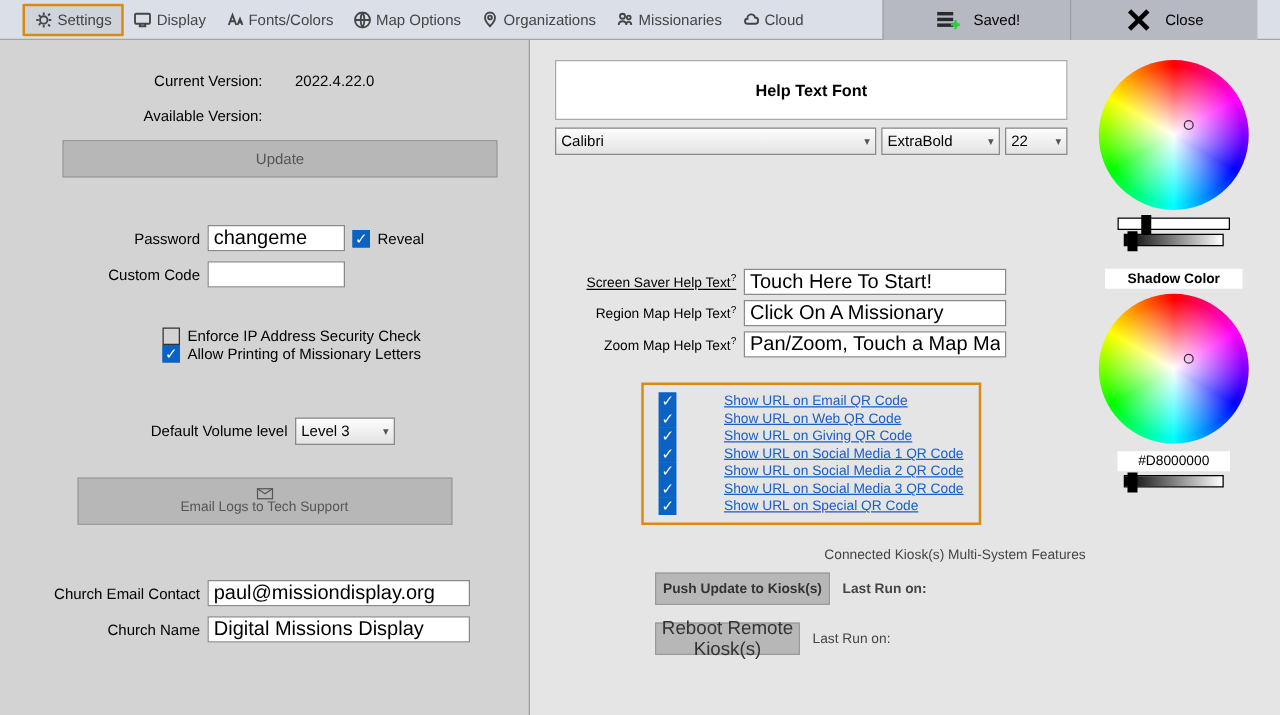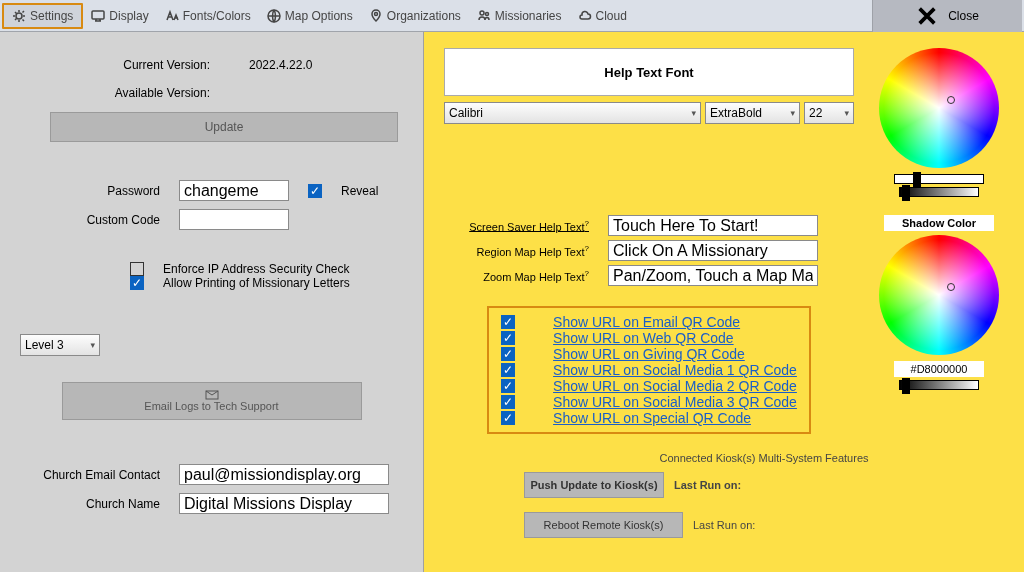--- a/index.html
+++ b/index.html
@@ -1,44 +1,44 @@
 <!DOCTYPE html>
 <html><head>
 <meta charset="utf-8">
 <style>
 * { box-sizing: border-box; margin: 0; padding: 0; }
 body { font-family: "Segoe UI", Arial, sans-serif; font-size: 12px; background: #c9c9c9; width:1024px; height:572px; overflow:hidden; }
 .app { display:flex; flex-direction:column; height:100%; }
-.topbar { height:32px; background:#dbe0e8; border-bottom:1px solid #a0a4ab; display:flex; align-items:center; padding:0 2px; }
+.topbar { height:32px; background:#dbe0e8; border-bottom:1px solid #a0a4ab; display:flex; align-items:center; padding:0 18px; }
 .tab { display:flex; align-items:center; gap:4px; padding:4px 8px; font-size:12px; color:#454545; cursor:pointer; }
 .tab.active { border:2px solid #d88a12; background:#cfd3da; border-radius:1px; }
 .tab svg { width:14px; height:14px; stroke:#454545; fill:none; stroke-width:1.5; }
 .topbar-spacer{flex:1;}
 .btn-save, .btn-close { width:150px; height:32px; display:flex; align-items:center; justify-content:center; gap:10px; background:#b6b9c1; border-left:1px solid #9ea1a8; cursor:pointer; }
 .btn-save svg, .btn-close svg{width:22px;height:22px;}
 .content { flex:1; display:flex; }
 .left-panel { width:424px; background:#d3d3d3; border-right:1px solid #a0a0a0; padding:26px 20px; display:flex; flex-direction:column; gap:8px; position:relative;}
-.right-panel { flex:1; background:#fde047; padding:16px 20px; position:relative;}
-.field-row { display:flex; align-items:center; gap:19px; }
+.right-panel { flex:1; background:#e5e5e5; padding:16px 20px; position:relative;}
+.field-row { display:flex; align-items:center; gap:6px; }
 .label { text-align:right; }
 .input { background:#fff; border:1px solid #8a8a8a; padding:2px 4px; height:21px; font-size:16px;}
 .select { background:linear-gradient(#fdfdfd,#e3e3e3); border:1px solid #8a8a8a; padding:1px 4px; height:22px; font-size:12px; display:flex; align-items:center; justify-content:space-between;}
 .select .chev{font-size:9px; color:#555;}
 .btn { background:#b7b7b7; border:1px solid #9a9a9a; height:30px; display:flex; align-items:center; justify-content:center; cursor:pointer; color:#555;}
 .checkbox { width:14px; height:14px; border:1px solid #333; display:inline-flex; align-items:center; justify-content:center; font-size:12px; line-height:1; }
 .checkbox.checked { background:#0a63c2; border-color:#0a63c2; color:#fff;}
 .color-wheel { width:120px; height:120px; border-radius:50%; background: conic-gradient(red, magenta,blue, cyan, lime, yellow, red); position:relative; }
 .color-wheel::before{content:"";position:absolute;inset:0;border-radius:50%;background:radial-gradient(circle, white 0%, rgba(255,255,255,0) 65%);}
 .slider-bar{height:10px;border:1px solid #000;background:linear-gradient(to right,#000,#fff);position:relative;margin-top:6px;}
 .slider-bar.white{background:#fff;}
 .slider-bar .thumb{position:absolute;top:-3px;width:8px;height:16px;background:#000;left:50%;}
 .section-label-white{background:#fff;text-align:center;padding:2px 0;font-size:11px;font-weight:bold;}
 .qr-box{border:2px solid #d88a12; padding:6px 12px; display:inline-block;}
 .qr-row{display:flex;align-items:center;gap:6px;font-size:12px;}
-.link{color:#1a5ec8;text-decoration:underline;font-size:14px;margin-left:32px;}
+.link{color:#1a5ec8;text-decoration:underline;font-size:11px;margin-left:32px;}
 .subtle{color:#454545;font-size:11px;}
 sup{font-size:8px;}
 .hue-ring-dot{position:absolute;width:8px;height:8px;border:1px solid #333;border-radius:50%;top:48px;left:68px;}
 .help-font-box{background:#fff;height:48px;border:1px solid #aaa;display:flex;align-items:center;justify-content:center;font-weight:bold;font-size:13px;}
 </style>
 </head>
 <body>
 
 <div class="app">
   <div class="topbar">
@@ -84,20 +84,30 @@
         </svg>
       <span>Missionaries</span>
     </div>
     <div class="tab">
       <svg>
           <path d="M4 10h6a2.5 2.5 0 0 0 0-5 3 3 0 0 0-6 1 2 2 0 0 0 0 4z"></path>
         </svg>
       <span>Cloud</span>
     </div>
     <div class="topbar-spacer"></div>
+    <div class="btn-save">
+      <svg viewBox="0 0 24 24">
+          <rect x="3" y="5" width="14" height="3" fill="#2a2a2a"></rect>
+          <rect x="3" y="10" width="14" height="3" fill="#2a2a2a"></rect>
+          <rect x="3" y="15" width="14" height="3" fill="#2a2a2a"></rect>
+          <path d="M17 14h4v4h-4z" fill="#2ecc40"></path>
+          <path d="M19 12v8M15 16h8" stroke="#2ecc40" stroke-width="2"></path>
+        </svg>
+      <span>Saved!</span>
+    </div>
     <div class="btn-close">
       <svg viewBox="0 0 24 24">
           <path d="M4 4l16 16M20 4L4 20" stroke="#000" stroke-width="4"></path>
         </svg>
       <span>Close</span>
     </div>
   </div>
 
   <div class="content">
 
@@ -132,20 +142,21 @@
           <span class="checkbox"></span>
           <span>Enforce IP Address Security Check</span>
         </div>
         <div class="field-row" style="margin-bottom:36px;">
           <span class="checkbox checked">✓</span>
           <span>Allow Printing of Missionary Letters</span>
         </div>
       </div>
 
       <div class="field-row" style="margin-bottom:18px;">
+        <div class="label" style="width:210px;">Default Volume level</div>
         <div class="select" style="width:80px;">
           <span>Level 3</span>
             <span class="chev">▾</span>
         </div>
       </div>
 
       <div class="btn" style="width:300px;margin:0 auto 36px;flex-direction:column;height:38px;font-size:11px;">
         <svg width="14" height="10" style="stroke:#555;fill:none;">
             <rect x="1" y="1" width="12" height="8"></rect>
             <path d="M1 1l6 4 6-4"></path>
@@ -261,21 +272,21 @@
       <div style="margin-top:18px;padding-left:80px;text-align:center;">
         <div class="subtle" style="margin-bottom:8px;">Connected Kiosk(s) Multi-System Features</div>
         <div class="field-row" style="gap:10px;margin-bottom:14px;font-weight:bold;">
           <div class="btn" style="width:140px;height:26px;font-size:11px;color:#333;">
               <span>Push Update to Kiosk(s)</span>
             </div>
           <span class="subtle">Last Run on:</span>
           <span class="subtle"></span>
         </div>
         <div class="field-row" style="gap:10px;">
-          <div class="btn" style="width:159px;height:26px;font-size:11px;color:#333;">
+          <div class="btn" style="width:116px;height:26px;font-size:15px;color:#333;">
               <span>Reboot Remote Kiosk(s)</span>
             </div>
           <span class="subtle">Last Run on:</span>
           <span class="subtle"></span>
         </div>
       </div>
     </div>
   </div>
 </div>
 

